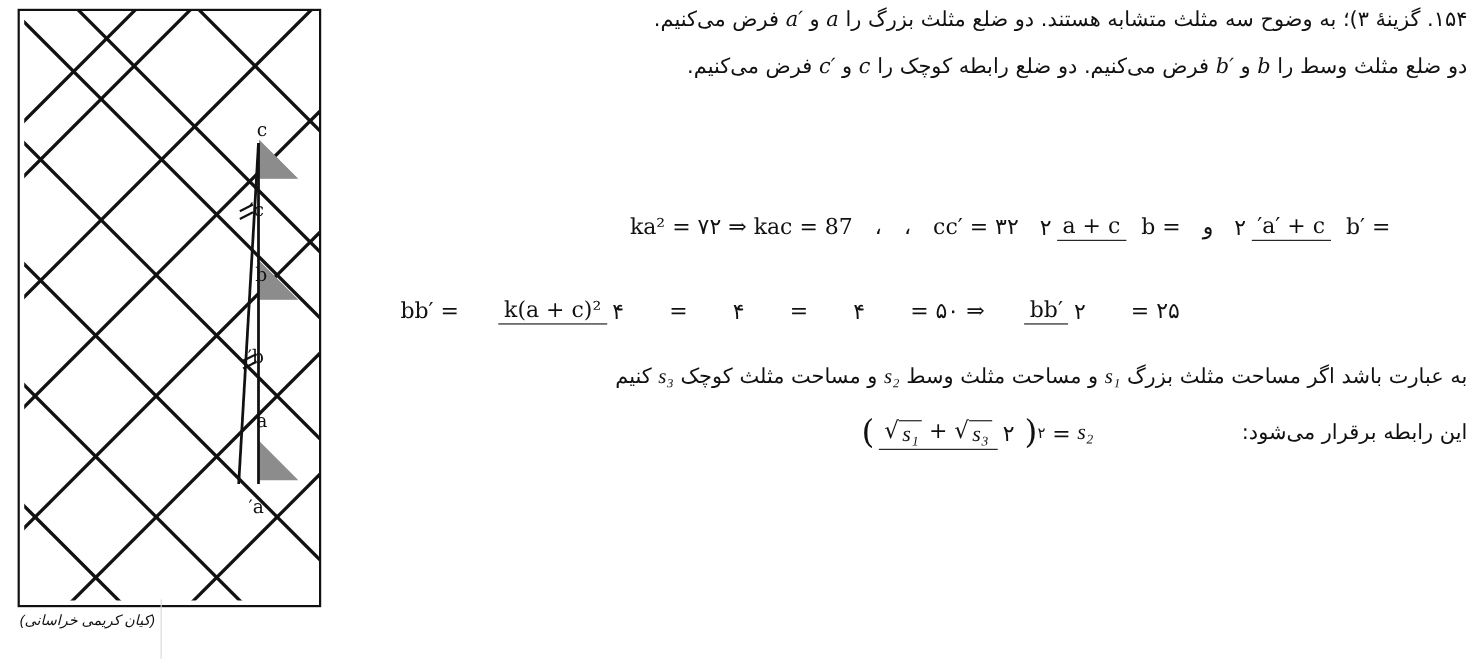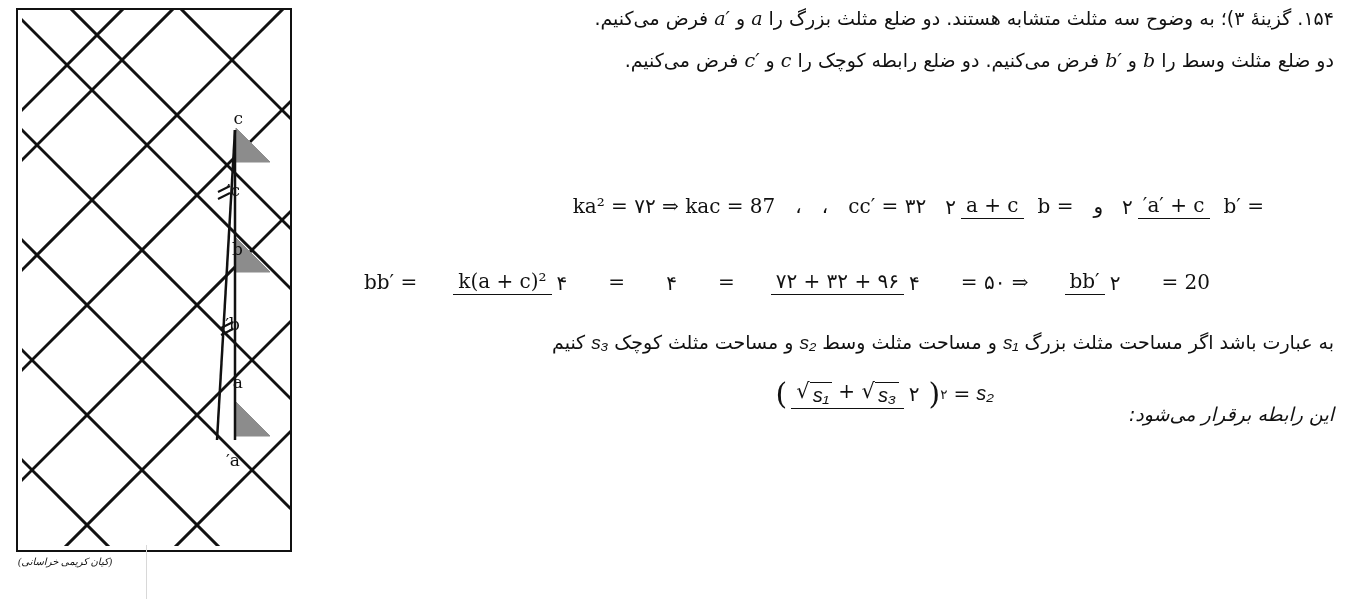--- a/index.html
+++ b/index.html
@@ -34,22 +34,22 @@
     border: 2px solid #111;
     background: #fff;
     overflow: hidden;
   }
   #figure-frame svg { display: block; }
 
   .fig-caption {
     position: absolute;
     left: 10px;
     top: 550px;
-    font-family: Liberation Serif, serif;
-    font-size: 10px;
+    font-family: Liberation Sans, sans-serif;
+    font-size: 13px;
     font-style: italic;
     color: #111;
     direction: rtl;
     text-align: center;
   }
 
   
   .fold-line {
     position: absolute;
     left: 146px;
@@ -140,23 +140,22 @@
   }
   .frac .den {
     padding: 1px 5px 0 5px;
     line-height: 1.2;
     white-space: nowrap;
   }
 
   .line-5 { position: absolute; top: 330px; right: 0; }
   .line-6 {
     position: absolute;
-    top: 402px;
+    top: 381px;
     right: 0;
-    font-style: italic;
   }
   #final-formula {
     position: absolute;
     top: 376px;
     right: 340px;
     direction: ltr;
     font-size: 20px;
     display: flex;
     align-items: center;
   }
@@ -168,21 +167,21 @@
   }
   .sqrt .radical { font-size: 21px; line-height: 1; }
   .sqrt .radicand {
     border-top: 1.3px solid #111;
     padding: 0 3px;
     margin-top: 1px;
   }
   sup { font-size: 0.68em; vertical-align: 0.5em; }
 
   .lbl {
-    font-family: Liberation Sans, sans-serif;
+    font-family: Liberation Serif, serif;
     font-style: italic;
   }
 </style>
 </head>
 <body>
 
 <div id="figure-panel">
 
   <div id="figure-frame">
     <svg width="268" height="536" viewBox="0 0 268 536" xmlns="http://www.w3.org/2000/svg">
@@ -292,29 +291,28 @@
     <span class="frac eq-piece">
       <span class="num">k(a + c)²</span>
       <span class="den">۴</span>
     </span>
     <span class="eq-piece math-serif">=</span>
     <span class="frac eq-piece">
       <span class="den">۴</span>
     </span>
     <span class="eq-piece math-serif">=</span>
     <span class="frac eq-piece">
-      <span class="num">۷۲ + ۳۲ + ۹۶</span>
       <span class="den">۴</span>
     </span>
     <span class="eq-piece math-serif">= ۵۰ ⇒</span>
     <span class="frac eq-piece">
       <span class="num">bb′</span>
       <span class="den">۲</span>
     </span>
-    <span class="eq-piece math-serif">= 20</span>
+    <span class="eq-piece math-serif">= ۲۵</span>
   </div>
 
   <div class="para line-5">
     <span>به عبارت باشد اگر مساحت مثلث بزرگ</span>
     <span class="lbl">s₁</span>
     <span>و مساحت مثلث وسط</span>
     <span class="lbl">s₂</span>
     <span>و مساحت مثلث کوچک</span>
     <span class="lbl">s₃</span>
     <span>کنیم</span>

